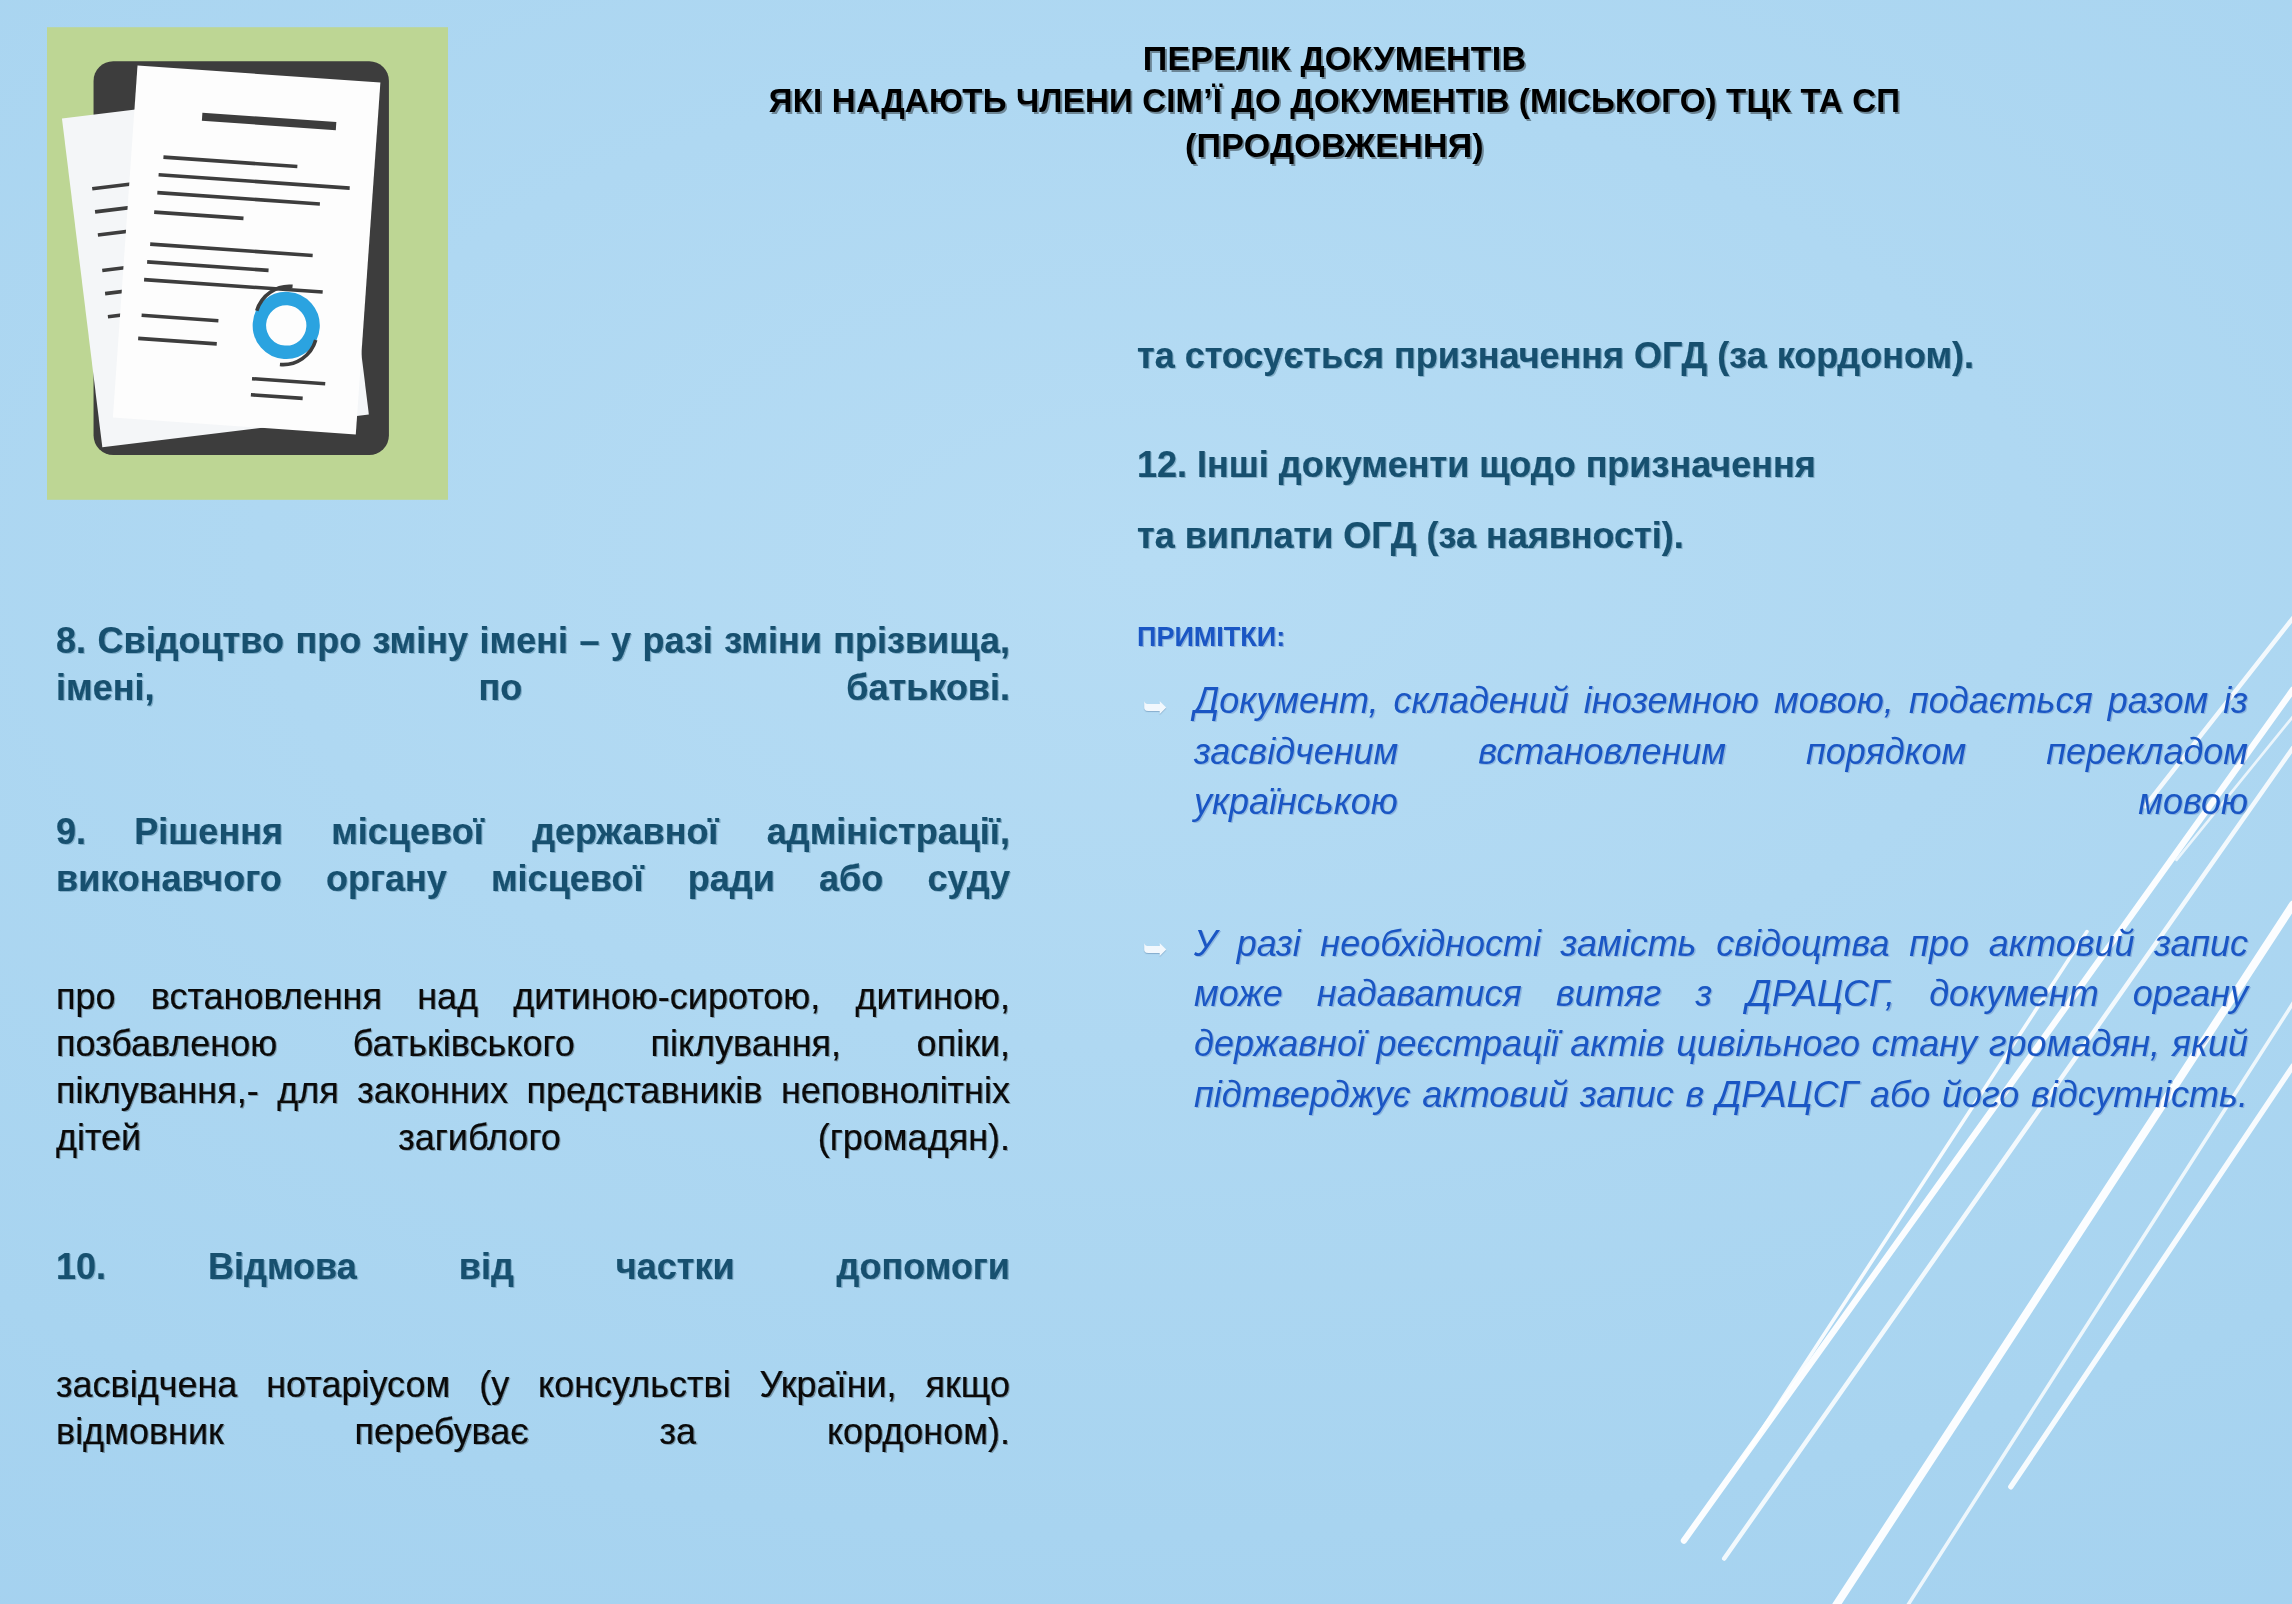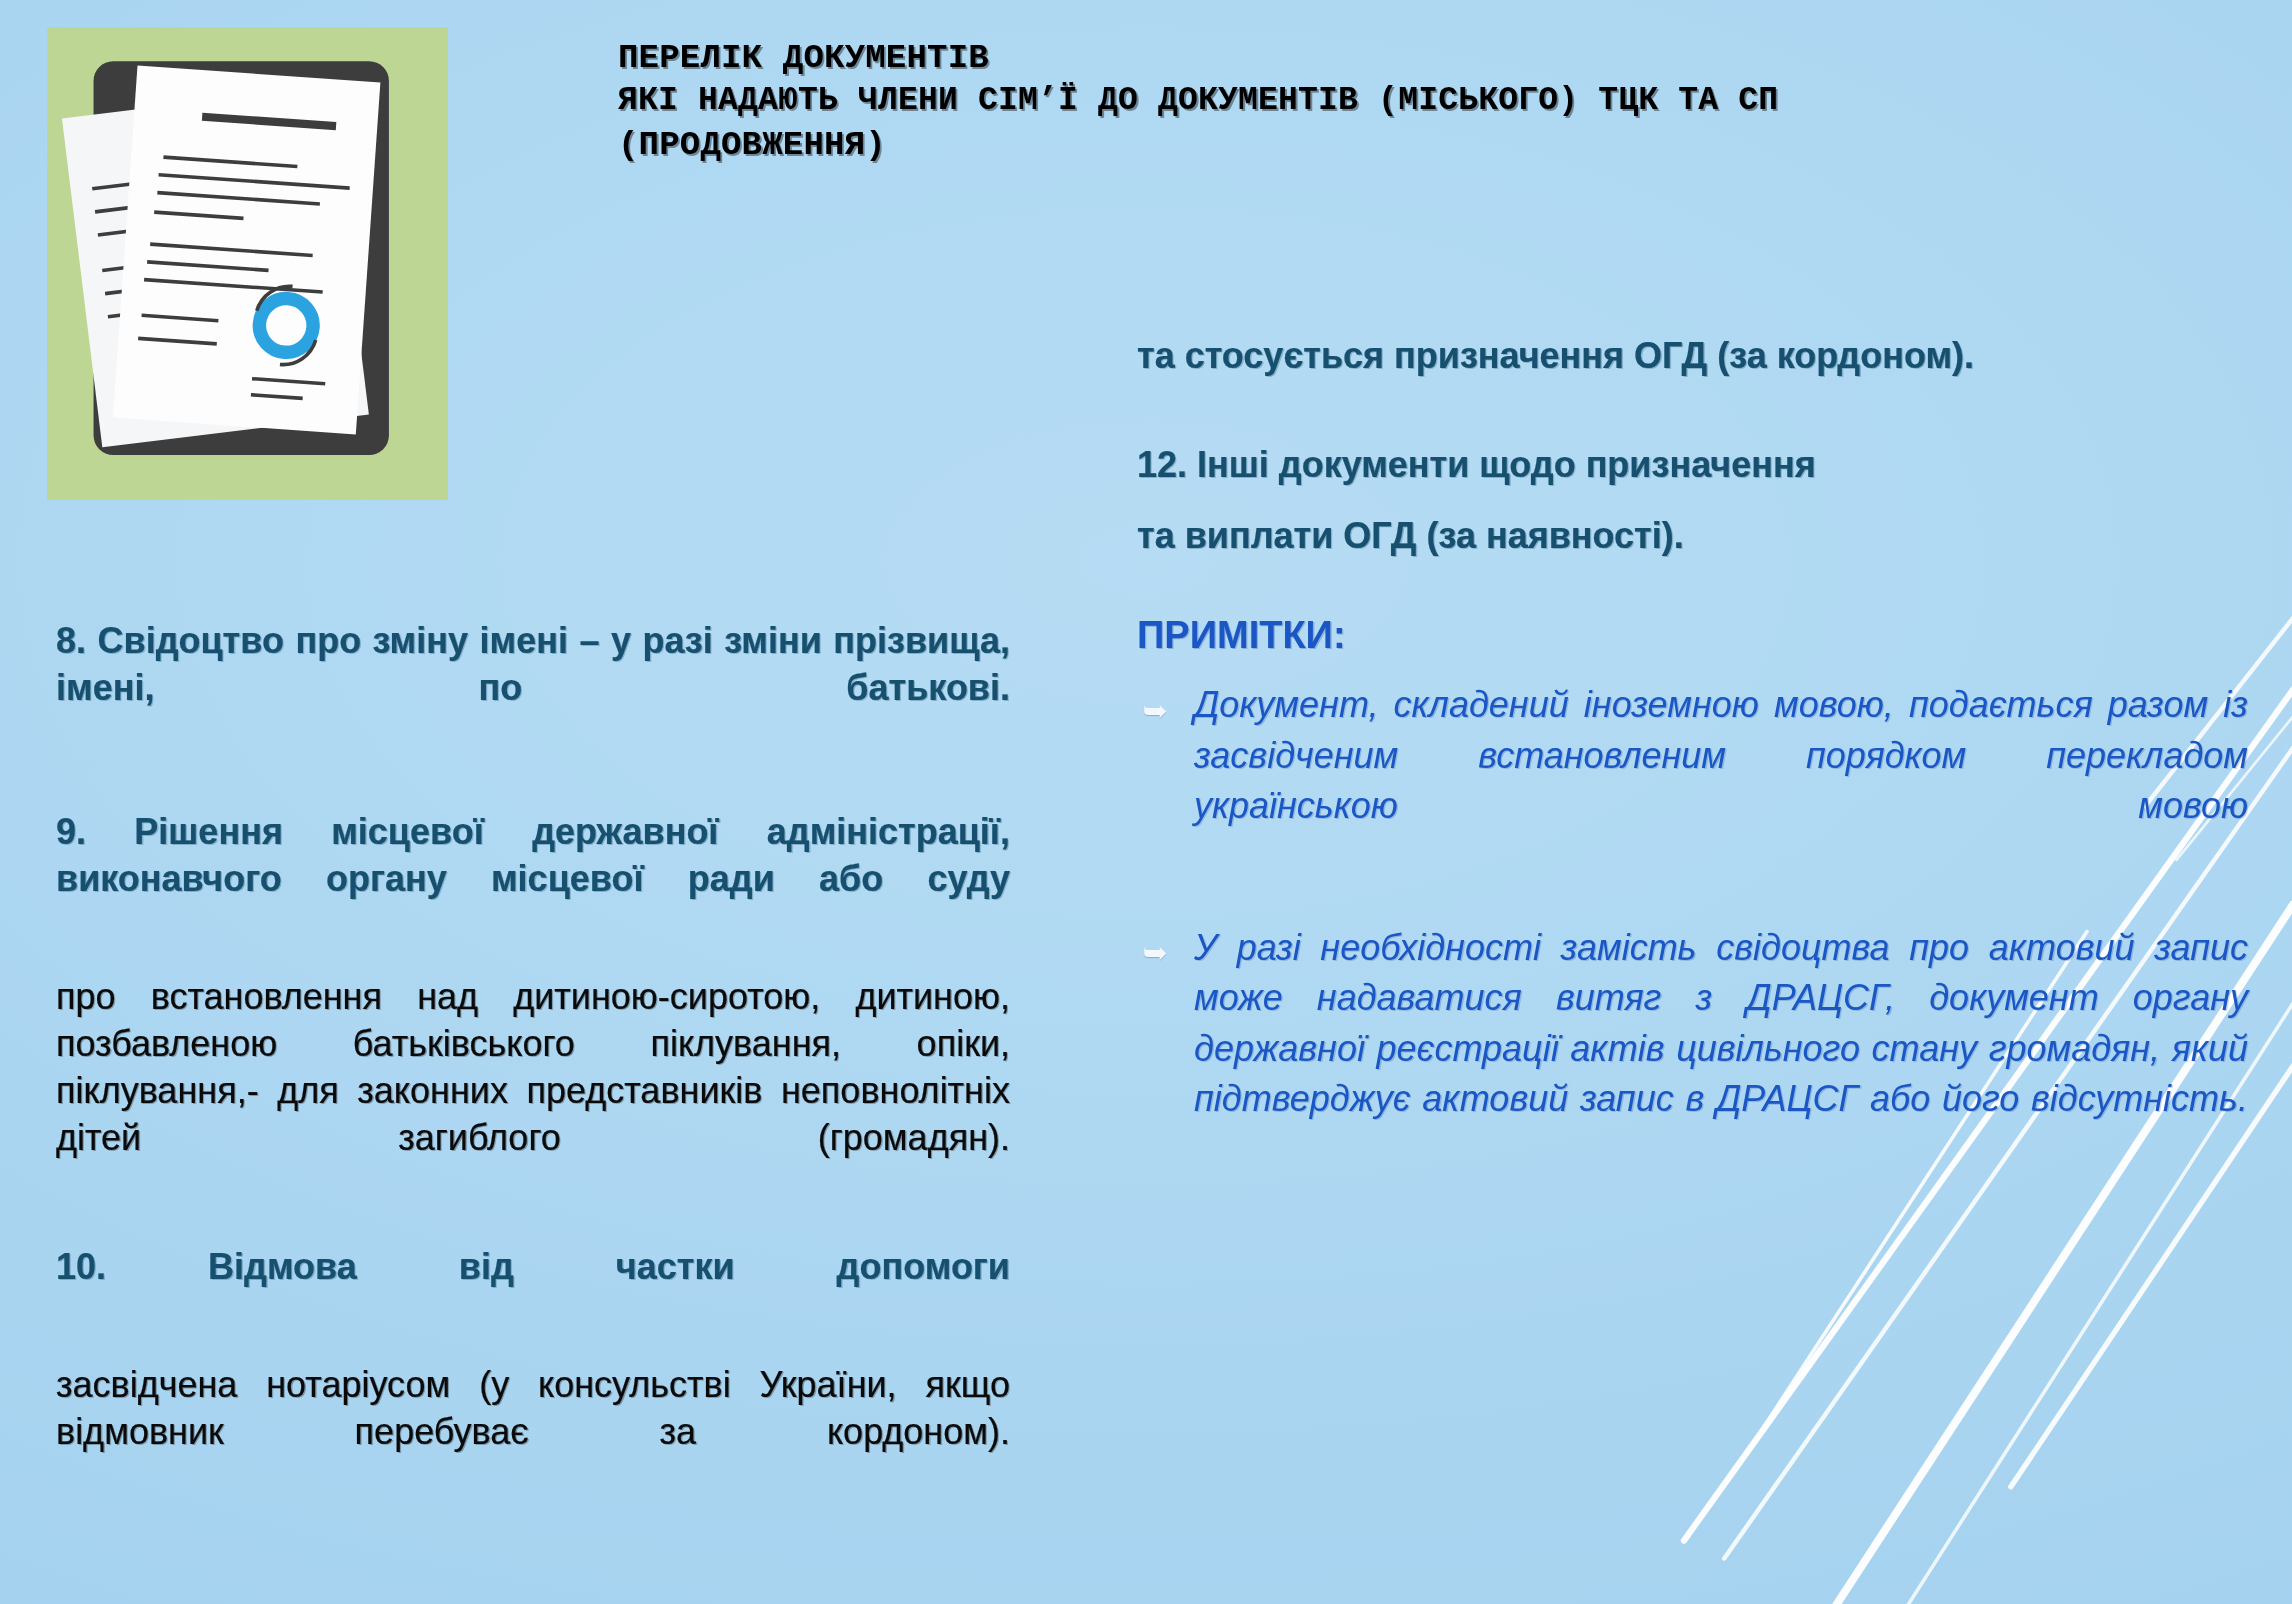--- a/index.html
+++ b/index.html
@@ -37,28 +37,27 @@
     width: 401px;
     height: 473px;
   }
 
   
   .title-block {
     position: absolute;
     left: 618px;
     top: 36px;
     width: 1433px;
-    text-align: left;
+    text-align: center;
     color: #000000;
     font-weight: bold;
     font-size: 34px;
     line-height: 1.30;
     letter-spacing: 0.2px;
     text-shadow: 1.8px 1.8px 0 rgba(0,0,0,0.38);
-    font-family: Liberation Mono, monospace;
   }
   .title-block .tline { display: block; white-space: nowrap; }
   .title-block .tline.wide { font-size: 33px; }
 
   
   .col-left {
     position: absolute;
     left: 56px;
     top: 618px;
     width: 954px;
@@ -107,23 +106,23 @@
     line-height: 1.62;
     font-size: 36px;
     text-align: left;
   }
   .col-right .para.navy-bold:after { content: none; }
 
   
   .notes-heading {
     color: #1a56c4;
     font-weight: bold;
-    font-size: 38px;
+    font-size: 27px;
     line-height: 1.1;
-    margin: 0 0 23px 0;
+    margin: 8px 0 23px 0;
     text-shadow: 1.3px 1.3px 0 rgba(20,60,150,0.28);
   }
   .note-item {
     position: relative;
     padding-left: 57px;
     margin-bottom: 41px;
   }
   .note-bullet {
     position: absolute;
     left: 5.4px;

